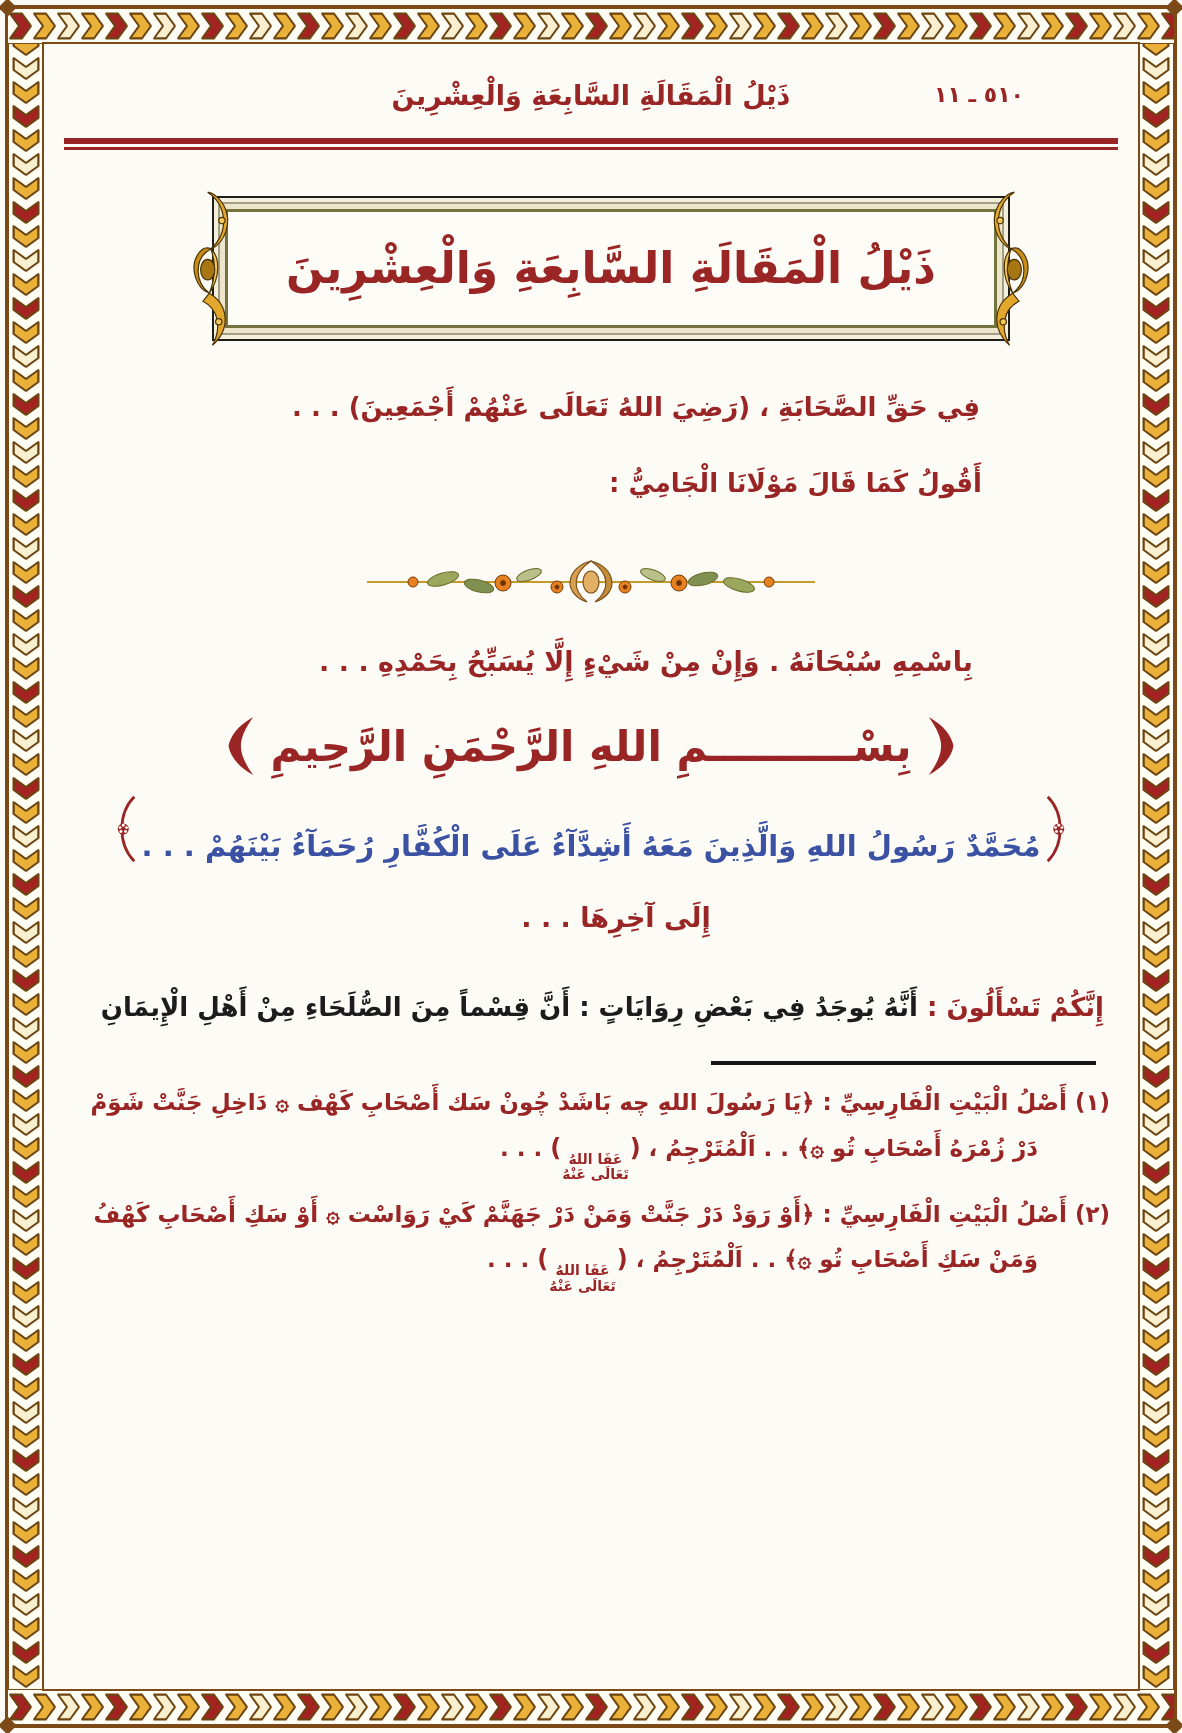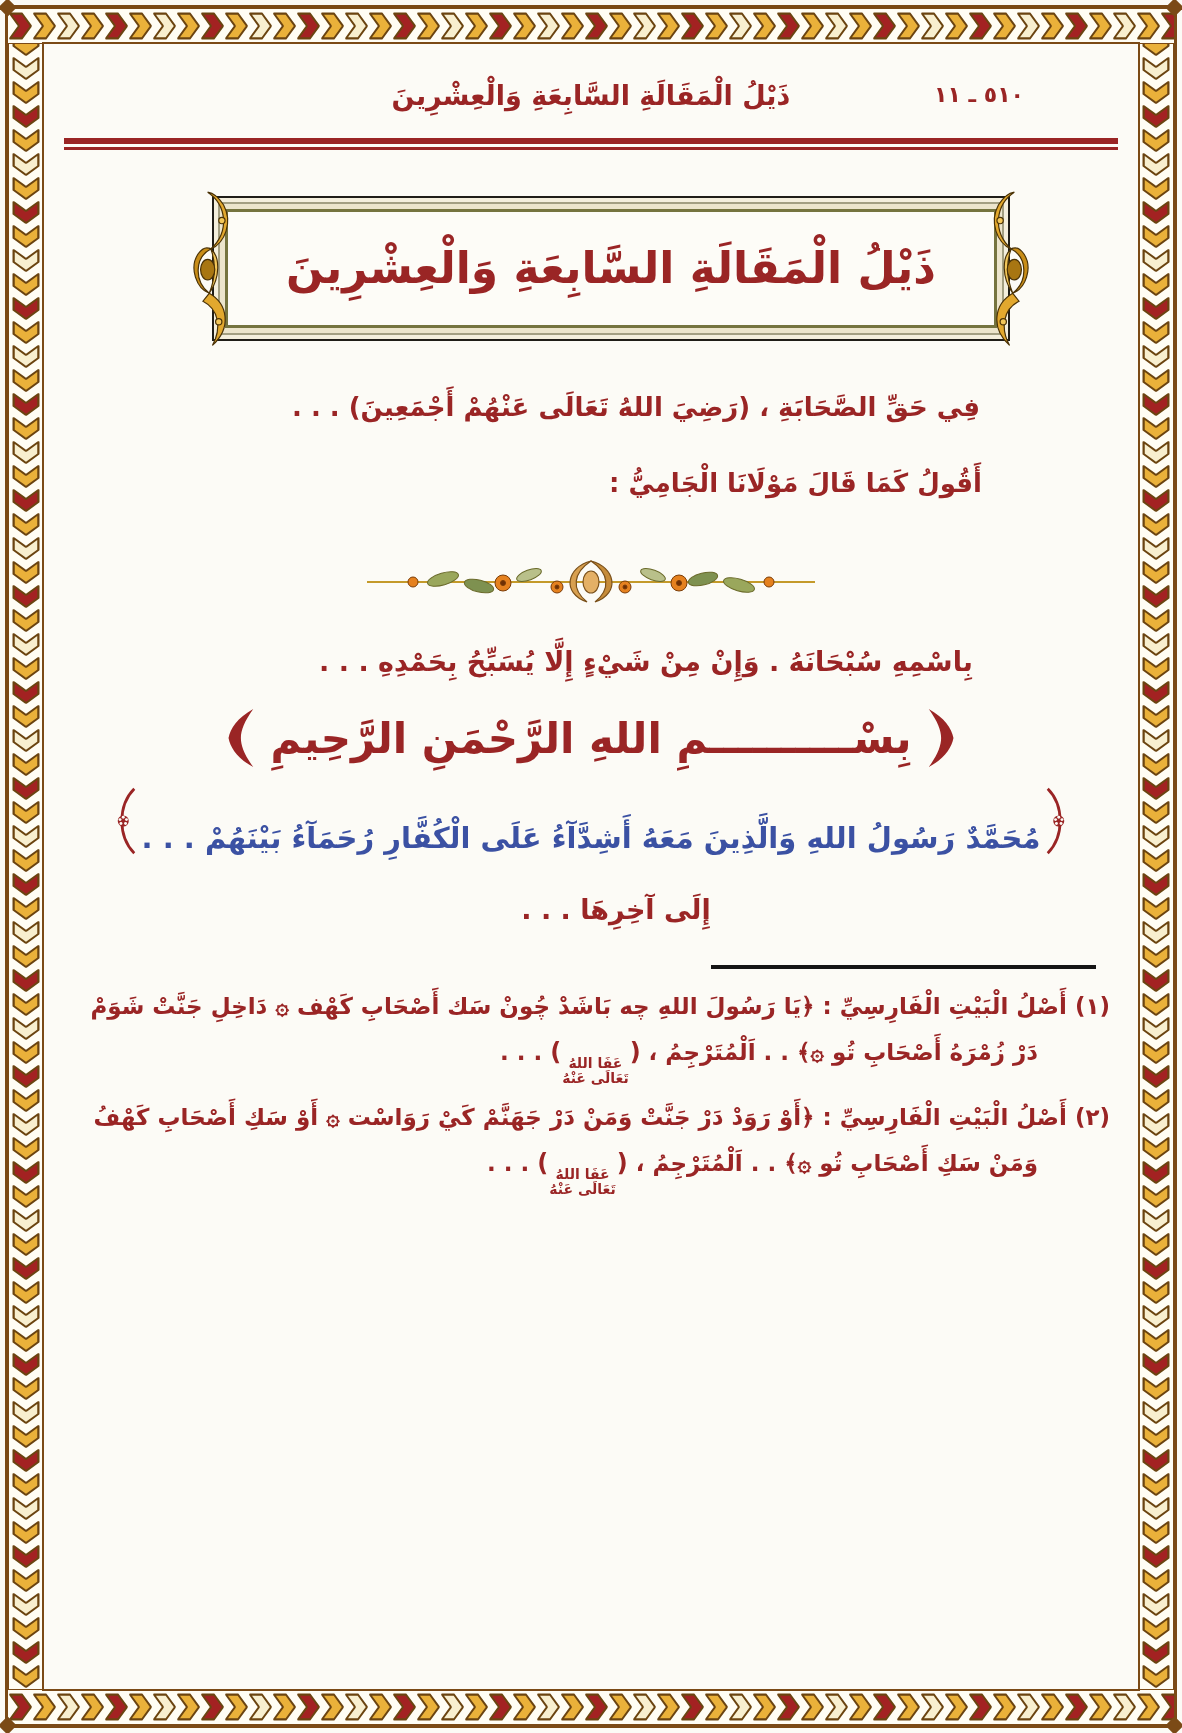--- a/index.html
+++ b/index.html
@@ -45,21 +45,21 @@
   
   .bodyline{font-size:26px;line-height:1.55;}
   .dedication{margin-top:46px;text-align:center;padding-left:90px;}
   .intro{margin-top:36px;text-align:right;padding-right:128px;}
   .q-l1{margin-top:32px;text-align:right;padding-right:6px;}
   .q-l1b{margin-top:24px;text-align:right;padding-right:40px;}
   .q-l2{margin-top:28px;text-align:left;padding-left:6px;}
   sup.fnmark{font-size:18px;vertical-align:6px;}
   .divider{margin:54px auto 0;width:460px;height:50px;display:block;}
   .tasbih{margin-top:34px;text-align:center;padding-left:110px;font-size:27px;}
-  .basmala-row{margin-top:24px;display:flex;align-items:center;justify-content:center;gap:16px;}
+  .basmala-row{margin-top:32px;display:flex;align-items:center;justify-content:center;gap:16px;}
   .basmala-text{font-size:42px;color:var(--red,#9a2525);}
   .verse-row{margin-top:18px;display:flex;align-items:flex-end;justify-content:center;gap:4px;font-size:29px;}
   .ila{margin-top:34px;text-align:center;padding-left:50px;font-size:27px;}
   .question{margin-top:48px;text-align:right;padding-right:6px;font-size:26px;}
   .fn-rule{margin:34px 14px 0 auto;width:385px;height:4px;background:#151515;}
 
   
   .footnotes{margin-top:20px;font-size:23px;line-height:1.5;}
   .fn-l1{margin-top:14px;text-align:right;}
   .fn-l2{margin-top:10px;text-align:right;padding-right:72px;}
@@ -224,20 +224,23 @@
             <circle cx="13.5" cy="35.5" r="1.6"></circle>
             <circle cx="12.5" cy="39.8" r="1.6"></circle>
             <circle cx="7.5" cy="39.8" r="1.6"></circle>
             <circle cx="6.5" cy="35.5" r="1.6"></circle>
           </g>
       </svg>
     </div>
 
     <div class="bodyline ila red">إِلَى آخِرِهَا . . .</div>
 
+    <div class="bodyline question">
+      <span class="red">إِنَّكُمْ تَسْأَلُونَ : </span><span class="ink">أَنَّهُ يُوجَدُ فِي بَعْضِ رِوَايَاتٍ : أَنَّ قِسْماً مِنَ الصُّلَحَاءِ مِنْ أَهْلِ الْإِيمَانِ</span>
+    </div>
 
     <div class="fn-rule"></div>
     <div class="footnotes red">
       <div>
         <div class="fn-l1">(١) أَصْلُ الْبَيْتِ الْفَارِسِيِّ : ﴿يَا رَسُولَ اللهِ چه بَاشَدْ چُونْ سَك أَصْحَابِ كَهْف ۞ دَاخِلِ جَنَّتْ شَوَمْ</div>
         <div class="fn-l2">
           <span>دَرْ زُمْرَهُ أَصْحَابِ تُو ۞﴾ . . اَلْمُتَرْجِمُ ، </span><span class="seal-paren">(</span><span class="seal">
               <span>عَفَا اللهُ</span>
               <span>تَعَالَى عَنْهُ</span>
             </span><span class="seal-paren">)</span><span> . . .</span>

